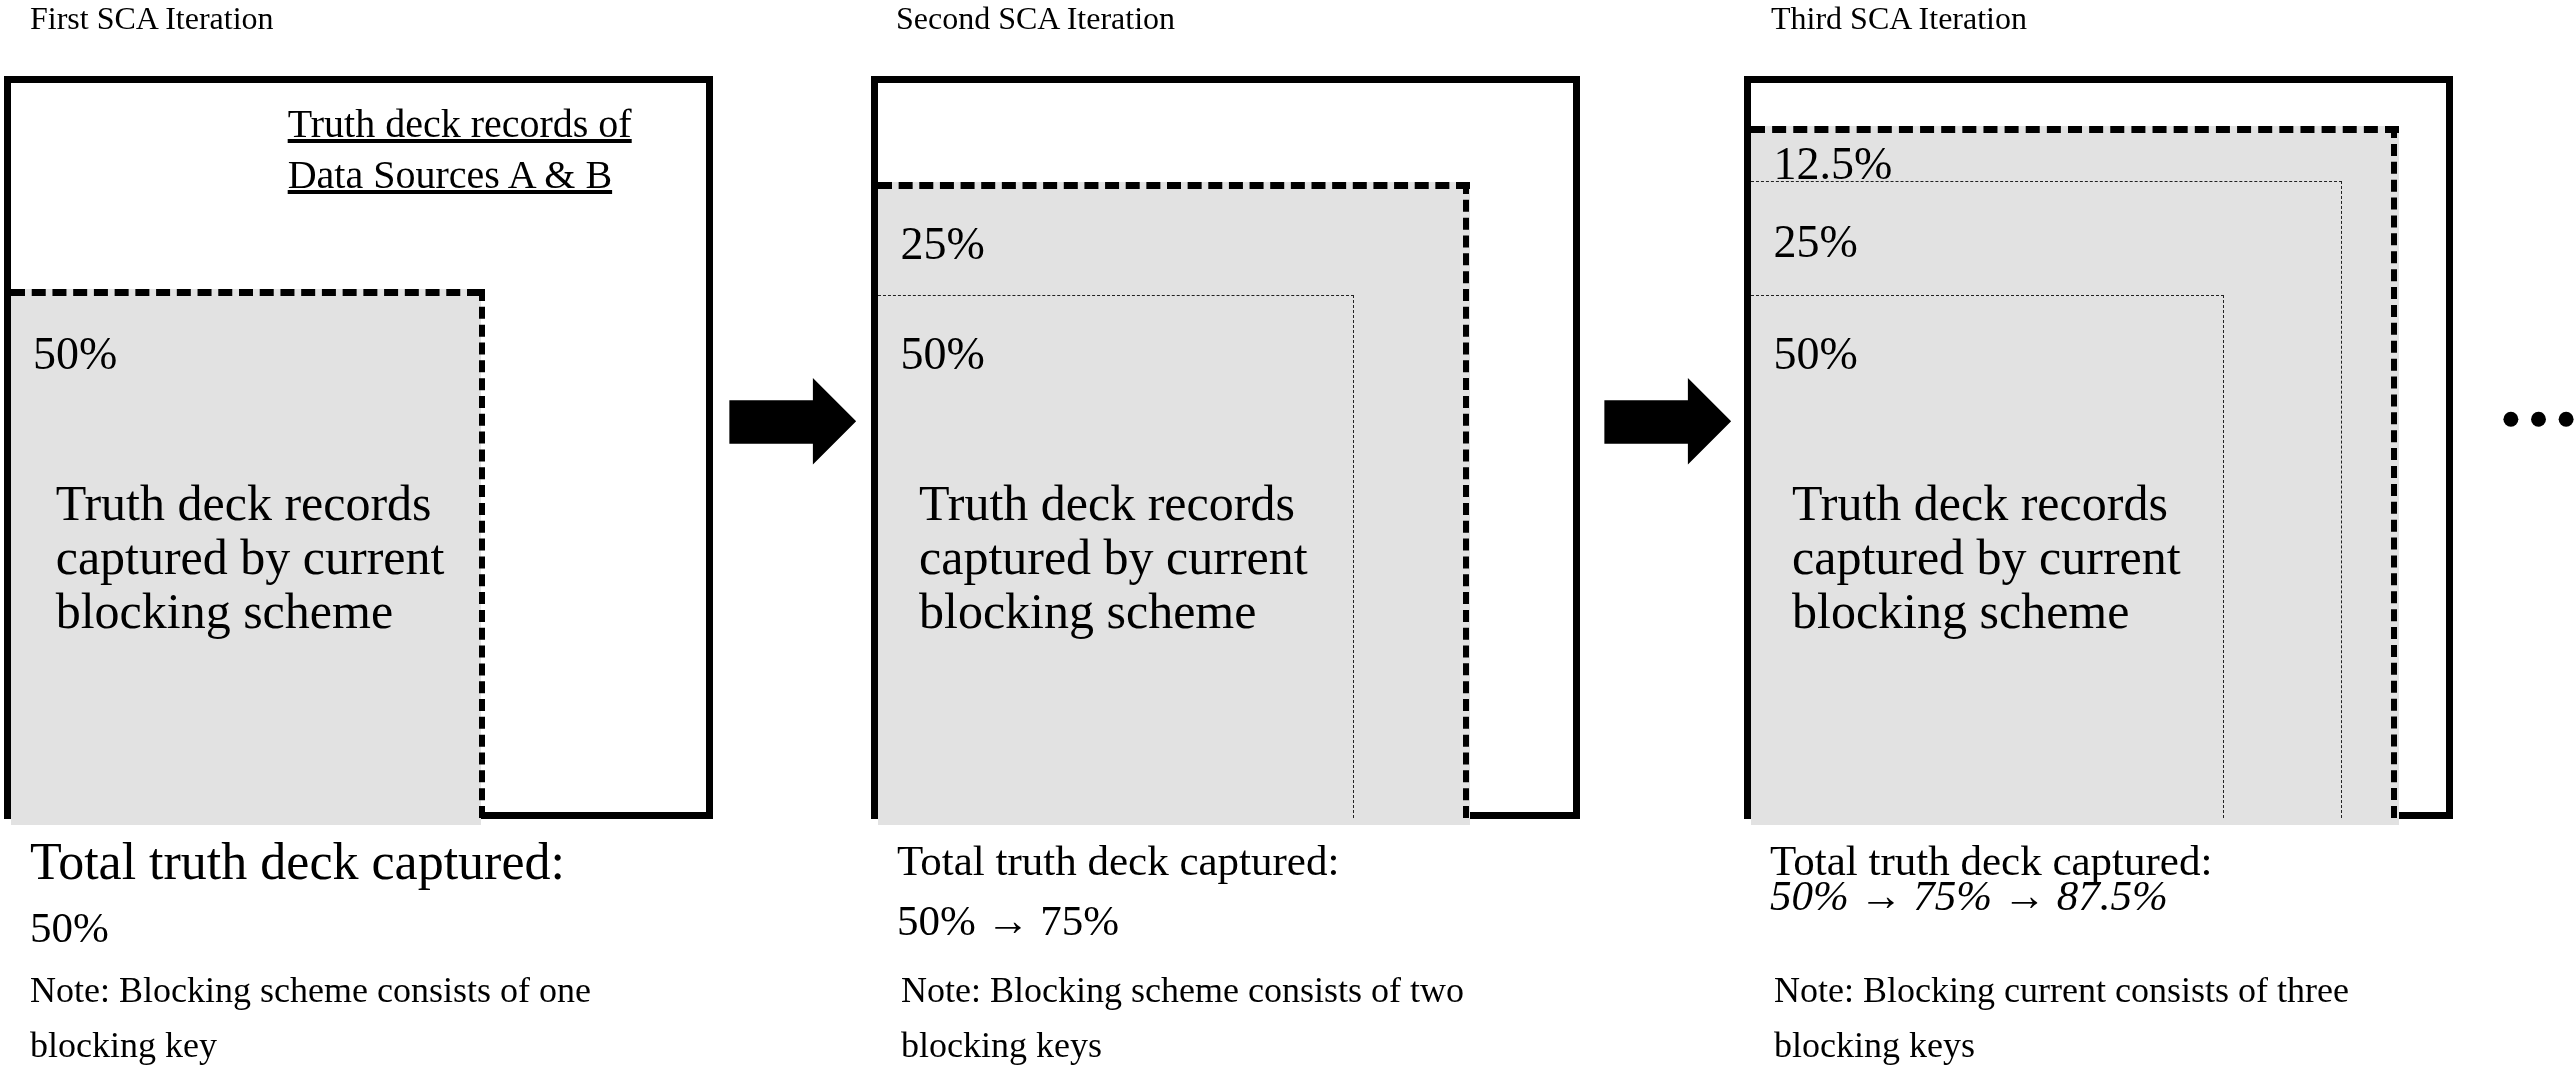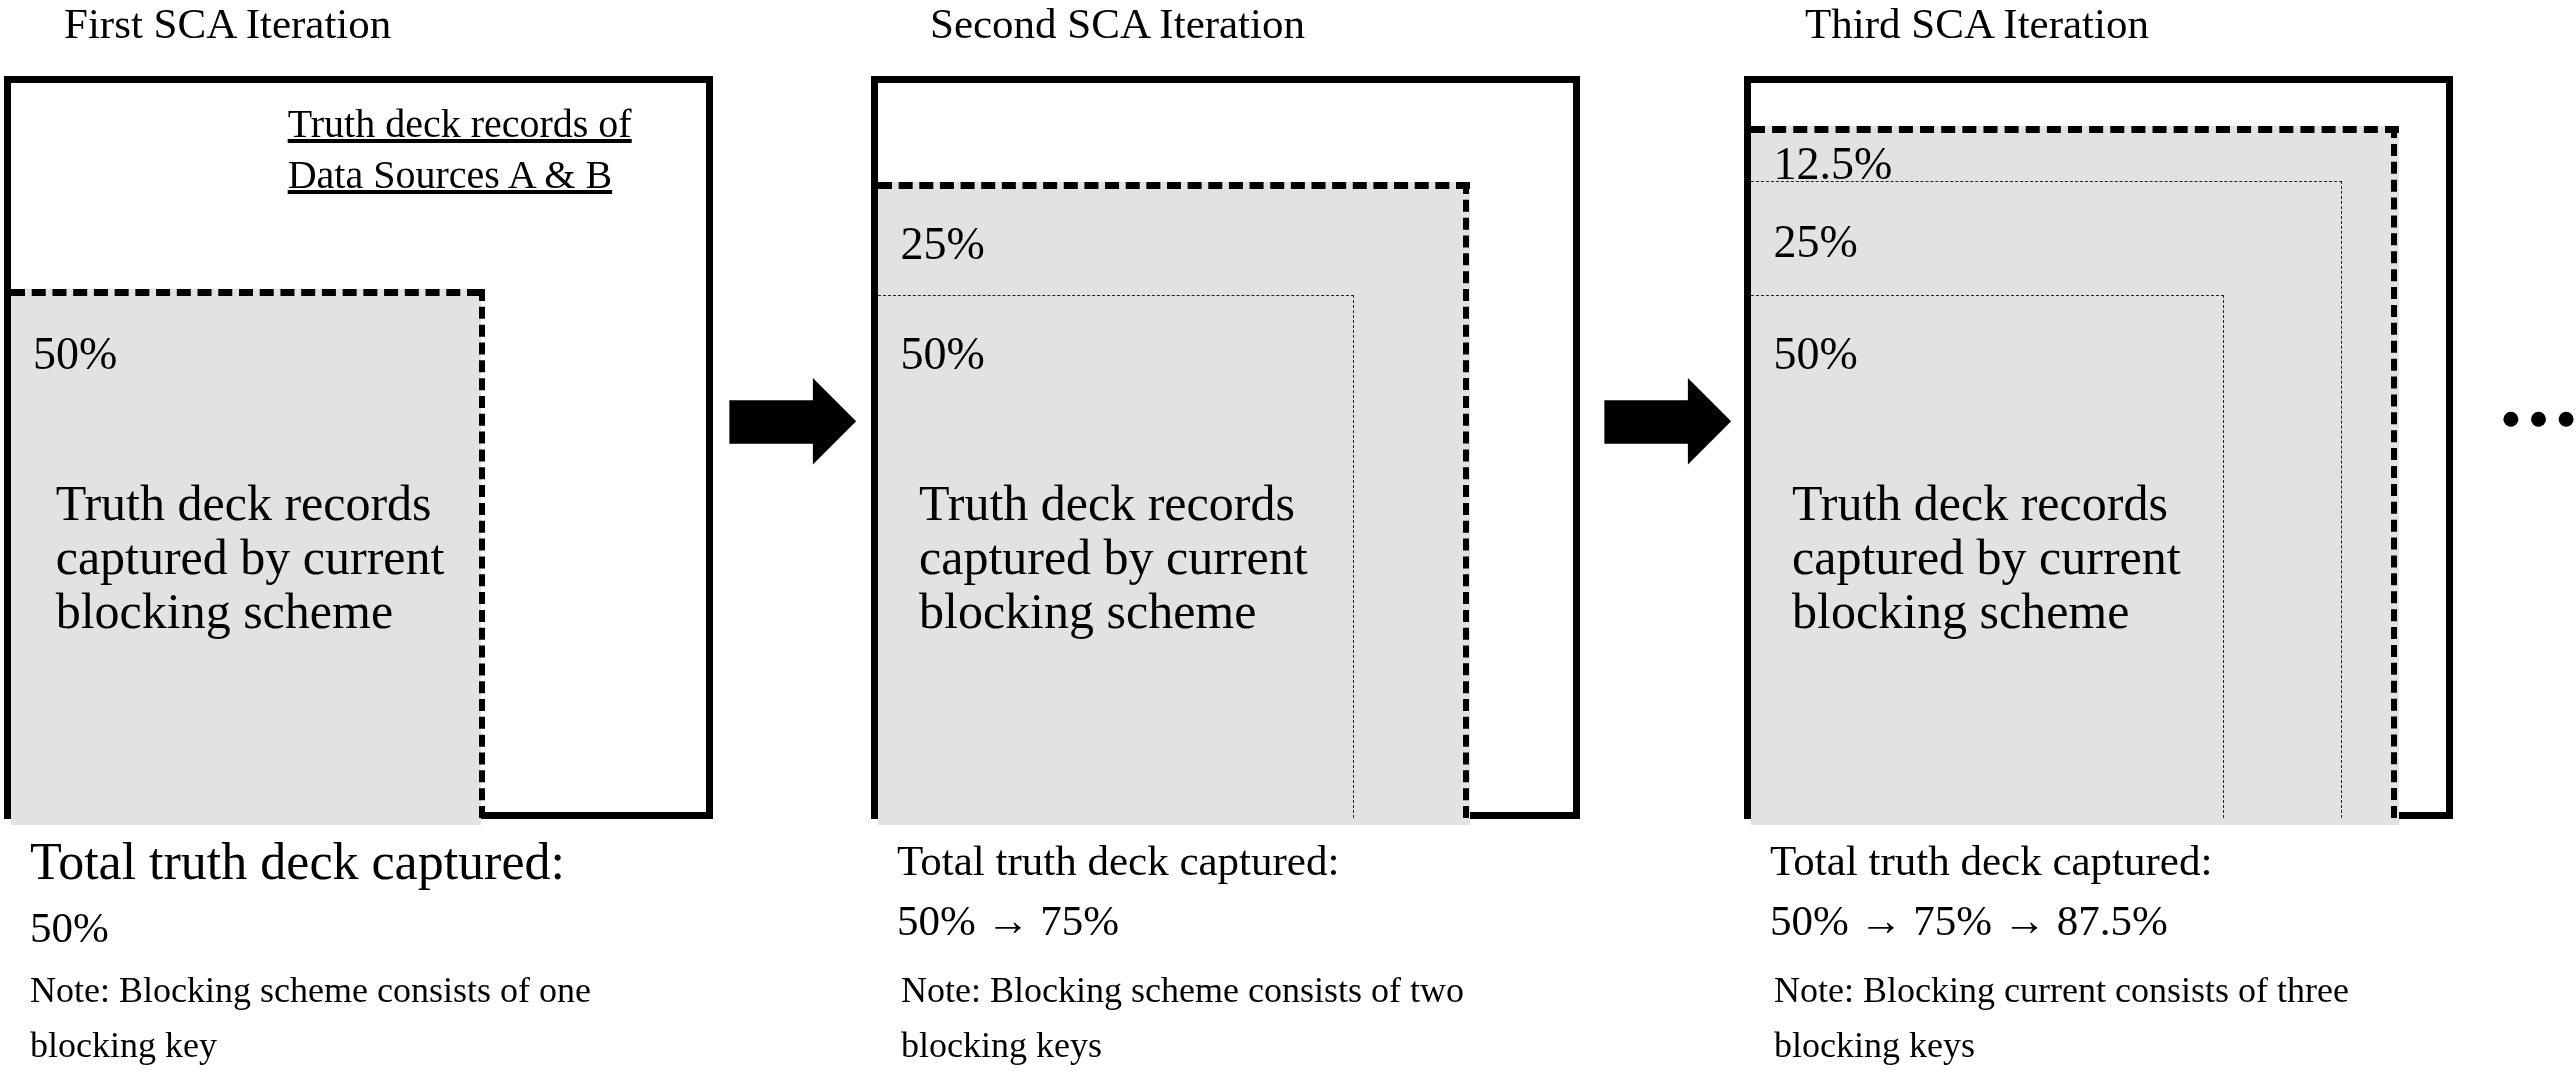--- a/index.html
+++ b/index.html
@@ -1,19 +1,19 @@
 <!DOCTYPE html>
 <html style="font-size:12px"><head>
 <meta charset="utf-8">
 <style>
   html, body { margin:0; padding:0; background:#ffffff; }
   body { width:2576px; height:1079px; position:relative; overflow:hidden;
          font-family:"Liberation Serif", "DejaVu Serif", serif; color:#000; }
   .abs { position:absolute; }
-  .title { font-size:43px; line-height:1; white-space:nowrap;margin-left:34px; }
+  .title { font-size:32px; line-height:1; white-space:nowrap; }
   .outer { border:7.5px solid #000; box-sizing:border-box; background:#fff; }
   .fill { background:#e2e2e2; }
   .dash-thick-top { border-top:7.5px dashed #000; }
   .dash-thin { border-top:1.5px dashed #222; border-right:1.5px dashed #222; box-sizing:border-box; }
   .pct { font-size:46px; line-height:1; white-space:nowrap; }
   .body-text { font-size:50px; line-height:54px; white-space:nowrap; }
   .src-text { font-size:40px; line-height:51px; white-space:nowrap; }
   .total-big { font-size:52px; line-height:1; white-space:nowrap; }
   .total { font-size:43px; line-height:1; white-space:nowrap; }
   .seq { font-size:43px; line-height:1; white-space:nowrap; }
@@ -93,21 +93,21 @@
   <div class="abs pct" style="left:22.4px; top:136px;">25%</div>
   <div class="abs pct" style="left:22.4px; top:248px;">50%</div>
   <div class="abs body-text" style="left:41px; top:393px;">
     <div>Truth deck records</div>
     <div>captured by current</div>
     <div>blocking scheme</div>
   </div>
 </div>
 
 <div class="abs total" style="left:1770px; top:839px;">Total truth deck captured:</div>
-<div class="abs seq" style="left:1770px; top:899px;">50% → 75% → 87.5%</div>
+<div class="abs seq" style="left:1770px; top:874px;font-style:italic;">50% → 75% → 87.5%</div>
 <div class="abs note" style="left:1774px; top:963px;">
   <div>Note: Blocking current consists of three</div>
   <div>blocking keys</div>
 </div>
 
 <div class="abs ellipsis" style="left:2501px; top:408px;">
   <svg width="75" height="22.4" viewBox="0 0 100 30">
     <circle cx="13" cy="15" r="10" fill="#000"></circle>
     <circle cx="50" cy="15" r="10" fill="#000"></circle>
     <circle cx="87" cy="15" r="10" fill="#000"></circle>

